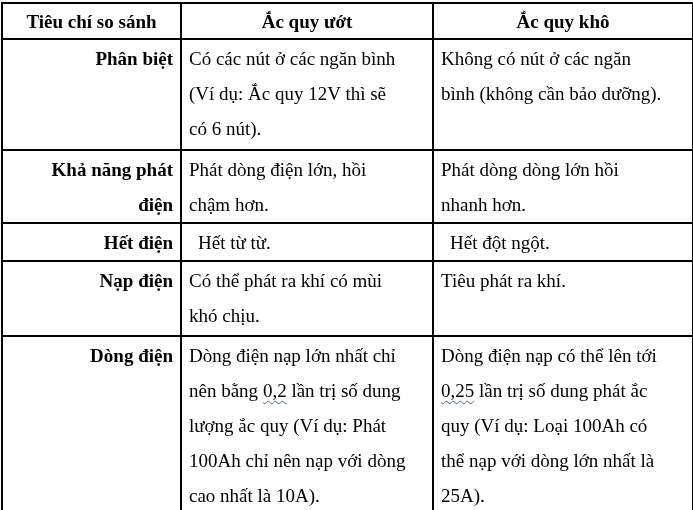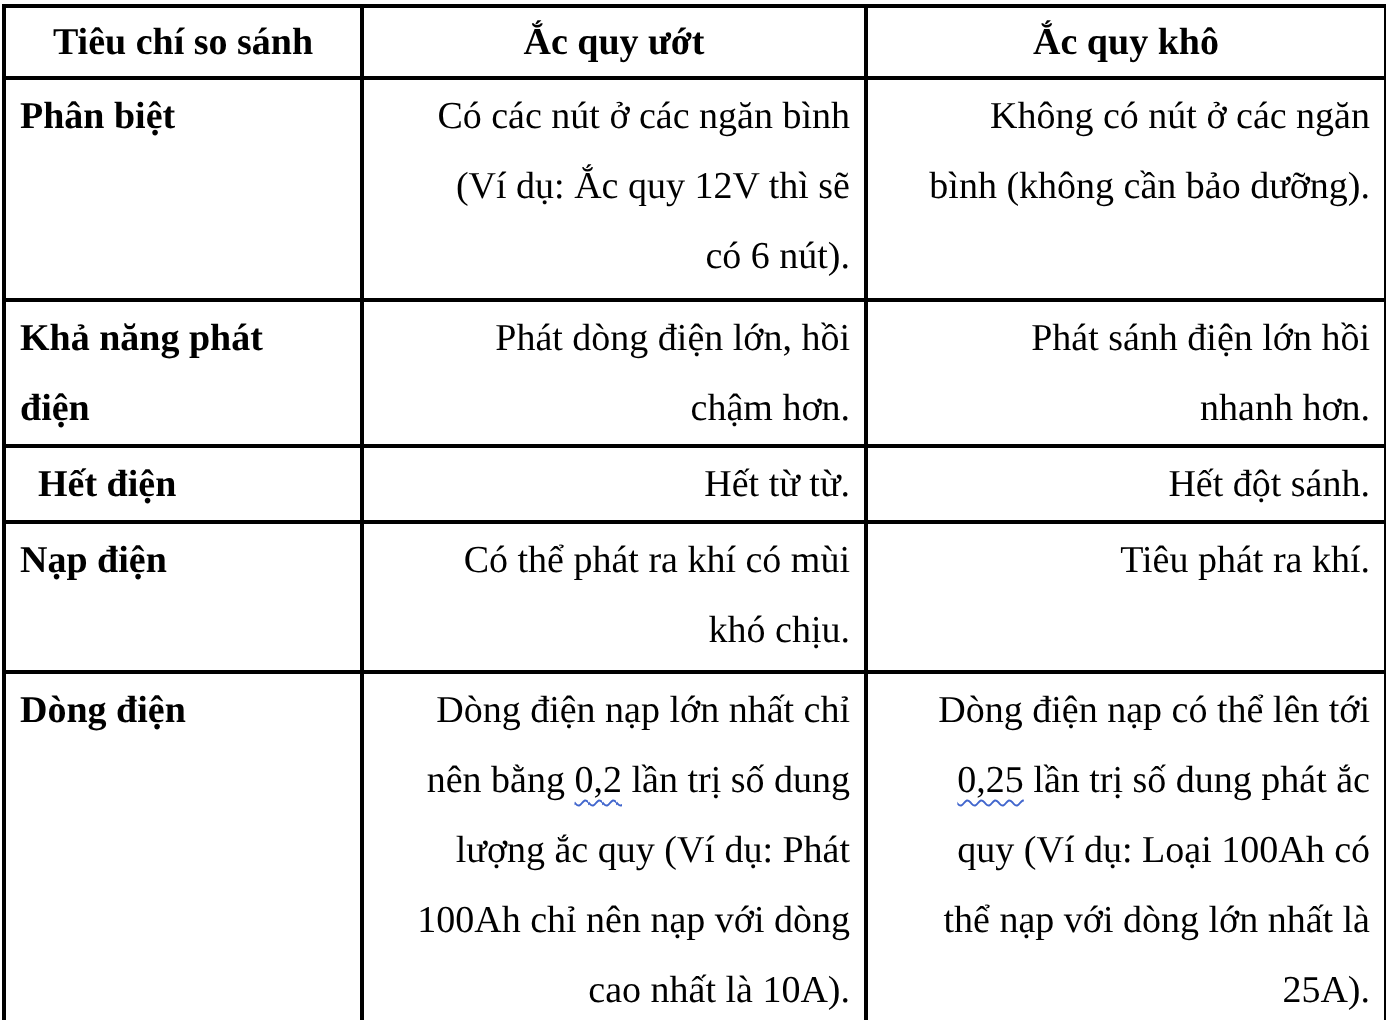--- a/index.html
+++ b/index.html
@@ -31,25 +31,25 @@
   }
   th {
     font-weight: bold;
     text-align: center;
     height: 32px;
     line-height: 32px;
     padding-top: 2px;
   }
   td.crit {
     font-weight: bold;
-    text-align: left;
+    text-align: right;
     white-space: pre;
   }
   td.body {
-    text-align: right;
+    text-align: left;
     white-space: pre;
   }
   tr.rh   > td { height: 108px; }
   tr.r2   > td { height: 68px; }
   tr.r3   > td { height: 32px; padding-left: 16px; }
   tr.r4   > td { height: 72px; }
   tr.r5   > td { height: 174px; }
   .sq {
     text-decoration-line: underline;
     text-decoration-style: wavy;
@@ -83,28 +83,28 @@
 có 6 nút).</td>
       <td class="body">Không có nút ở các ngăn
 bình (không cần bảo dưỡng).</td>
     </tr>
 
     <tr class="r2">
       <td class="crit">Khả năng phát
 điện</td>
       <td class="body">Phát dòng điện lớn, hồi
 chậm hơn.</td>
-      <td class="body">Phát sánh điện lớn hồi
+      <td class="body">Phát dòng dòng lớn hồi
 nhanh hơn.</td>
     </tr>
 
     <tr class="r3">
       <td class="crit">Hết điện</td>
       <td class="body">Hết từ từ.</td>
-      <td class="body">Hết đột sánh.</td>
+      <td class="body">Hết đột ngột.</td>
     </tr>
 
     <tr class="r4">
       <td class="crit">Nạp điện</td>
       <td class="body">Có thể phát ra khí có mùi
 khó chịu.</td>
       <td class="body">Tiêu phát ra khí.</td>
     </tr>
 
     <tr class="r5">

